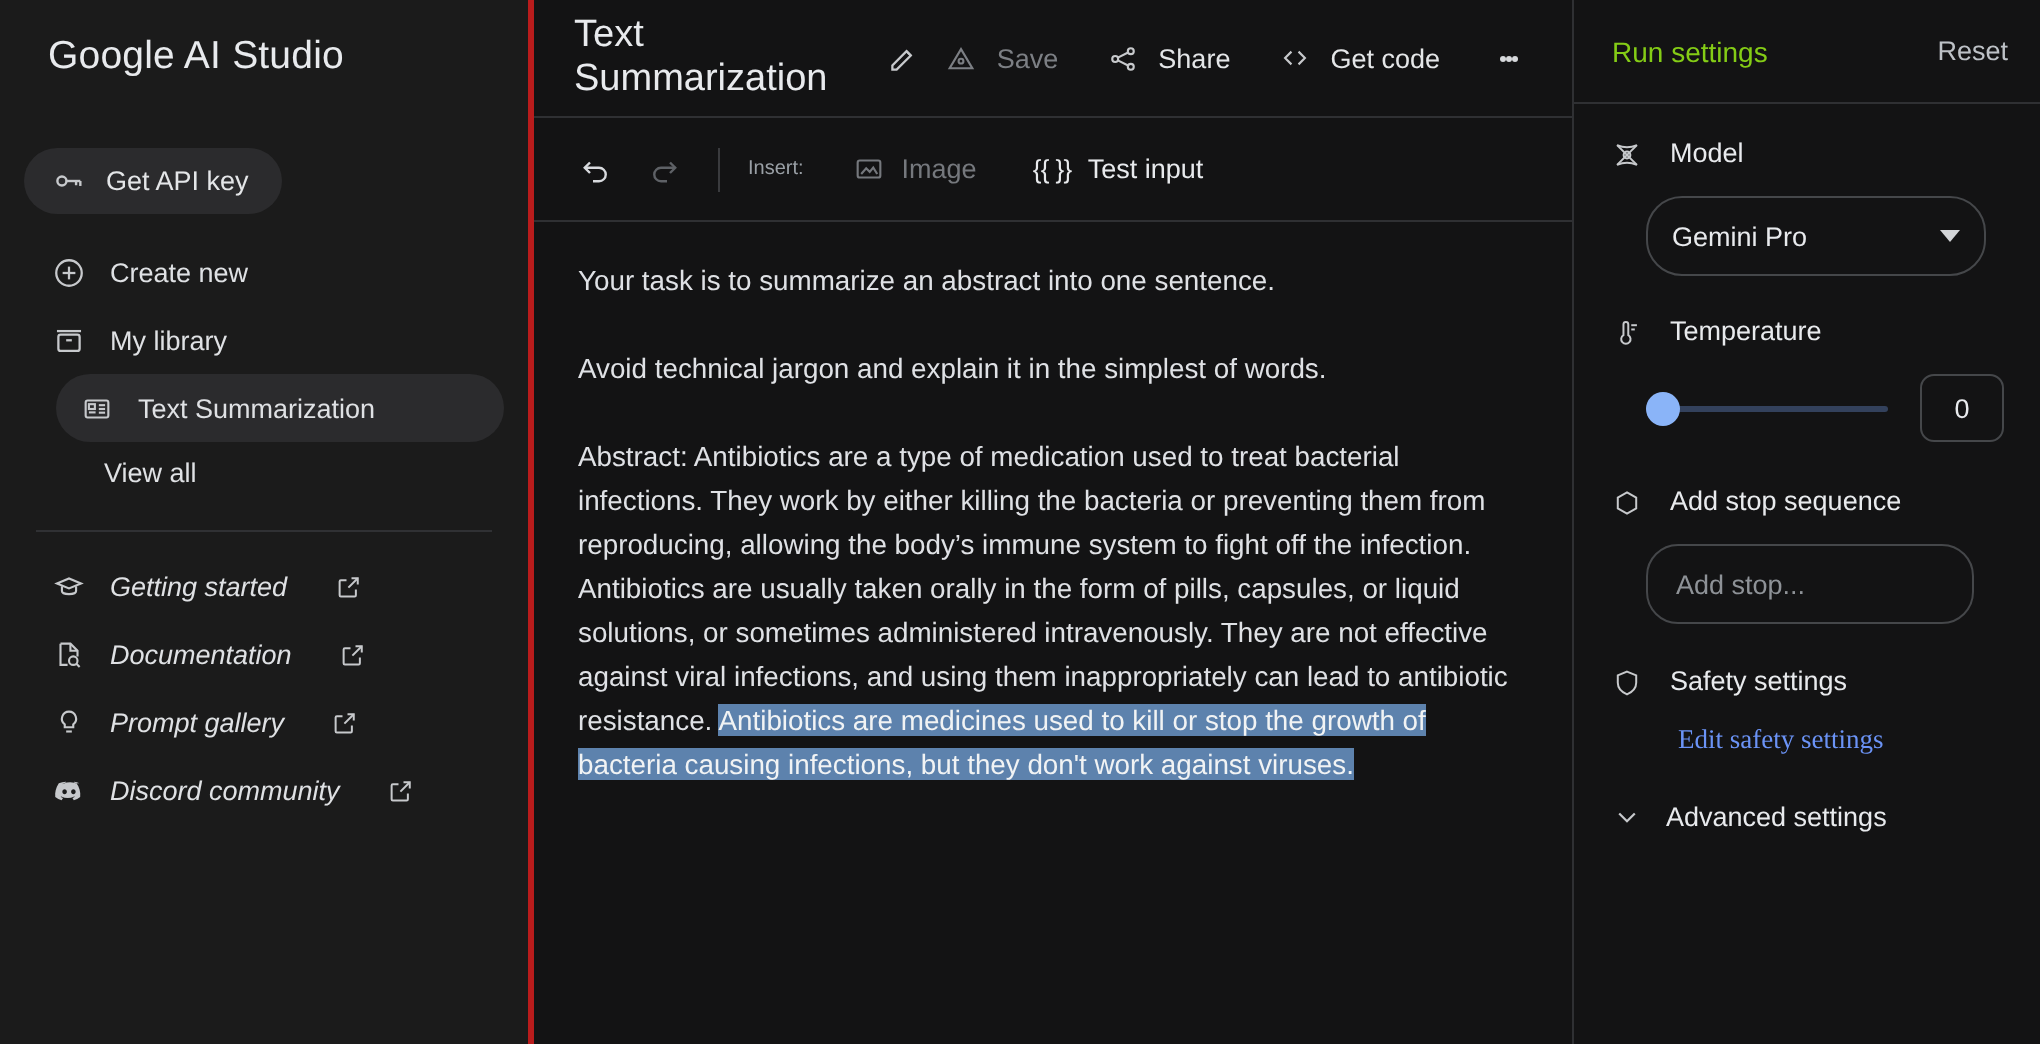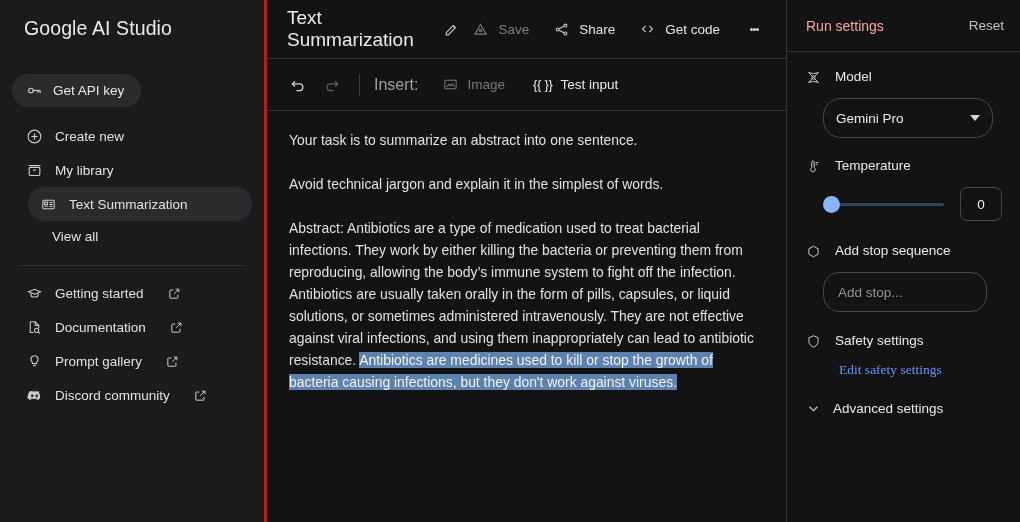--- a/index.html
+++ b/index.html
@@ -38,21 +38,21 @@
   }
   .nav-item.sub { margin-left: 28px; padding-left: 12px; }
   .nav-item.active { background: #2b2b2d; }
   .nav-plain {
     color: #dfe1e4; font-size: 13.5px;
     padding-left: 52px; height: 30px; display: flex; align-items: center;
     cursor: pointer;
   }
   .divider { height: 1px; background: #303134; margin: 14px 18px 0 18px; }
   .nav-lower { margin-top: 10px; }
-  .nav-lower .nav-item { gap: 12px; }
+  .nav-lower .nav-item { gap: 12px; font-style: italic; }
   .nav-lower .ext-wrap { margin-left: 10px; display: flex; align-items: center; }
   .icon { display: inline-flex; align-items: center; justify-content: center;
           width: 17px; height: 17px; color: #c7c9cc; flex: 0 0 17px; }
 
   
   .center { flex: 1 1 auto; display: flex; flex-direction: column;
             background: #131314; min-width: 0; }
   .topbar {
     height: 59px; display: flex; align-items: center;
     padding: 0 16px 0 20px; background: #131314;
@@ -76,21 +76,21 @@
   .toolbar {
     height: 52px; display: flex; align-items: center; gap: 0;
     padding: 0 14px; border-bottom: 1px solid #2f3033; background:#131314;
   }
   .tool-icon {
     width: 34px; height: 34px; display: flex; align-items: center;
     justify-content: center; border-radius: 50%; cursor: pointer; color: #d8dade;
   }
   .tool-icon.dim { color: #5e6166; cursor: default; }
   .tool-sep { width: 1px; height: 22px; background: #3a3b3e; margin: 0 14px 0 10px; }
-  .insert-label { color: #9aa0a6; font-size: 16px; margin-right: 14px; }
+  .insert-label { color: #9aa0a6; font-size: 10px; margin-right: 14px; }
   .insert-opt {
     display: flex; align-items: center; gap: 8px; padding: 5px 10px;
     border-radius: 8px; font-size: 13.5px; cursor: pointer; color: #e8eaed;
   }
   .insert-opt.dim { color: #75787d; }
   .insert-opt.dim .icon { color: #75787d; }
   .braces { font-size: 13px; color: #e8eaed; letter-spacing: -0.3px; }
 
   .prompt-area {
     flex: 1 1 auto; padding: 18px 22px 10px 22px;
@@ -103,21 +103,21 @@
 
   
   .rightpanel {
     width: 234px; flex: 0 0 234px; background: #131314;
     border-left: 1px solid #2f3033; display: flex; flex-direction: column;
   }
   .rp-head {
     height: 52px; display: flex; align-items: center; padding: 0 16px 0 19px;
     border-bottom: 1px solid #2f3033;
   }
-  .rp-title { font-size: 14px; color: #fca5a5; }
+  .rp-title { font-size: 14px; color: #84cc16; }
   .rp-reset { margin-left: auto; font-size: 13.5px; color: #bdc1c6; cursor: pointer; }
   .rp-body { padding: 17px 16px 0 18px; }
   .rp-row { display: flex; align-items: flex-start; gap: 13px; margin-bottom: 12px; }
   .rp-label { font-size: 13.5px; color: #e8eaed; }
   .select {
     margin: 0 0 20px 18px; height: 40px; width: 170px;
     border: 1px solid #45474a; border-radius: 18px;
     display: flex; align-items: center; padding: 0 12px;
     color: #e8eaed; font-size: 13.5px; cursor: pointer; background: #131314;
   }

